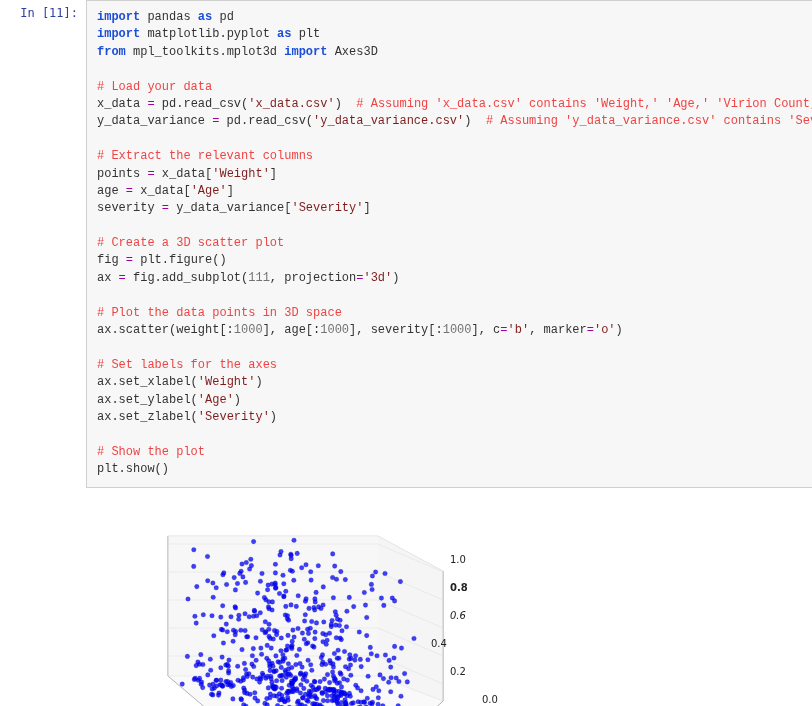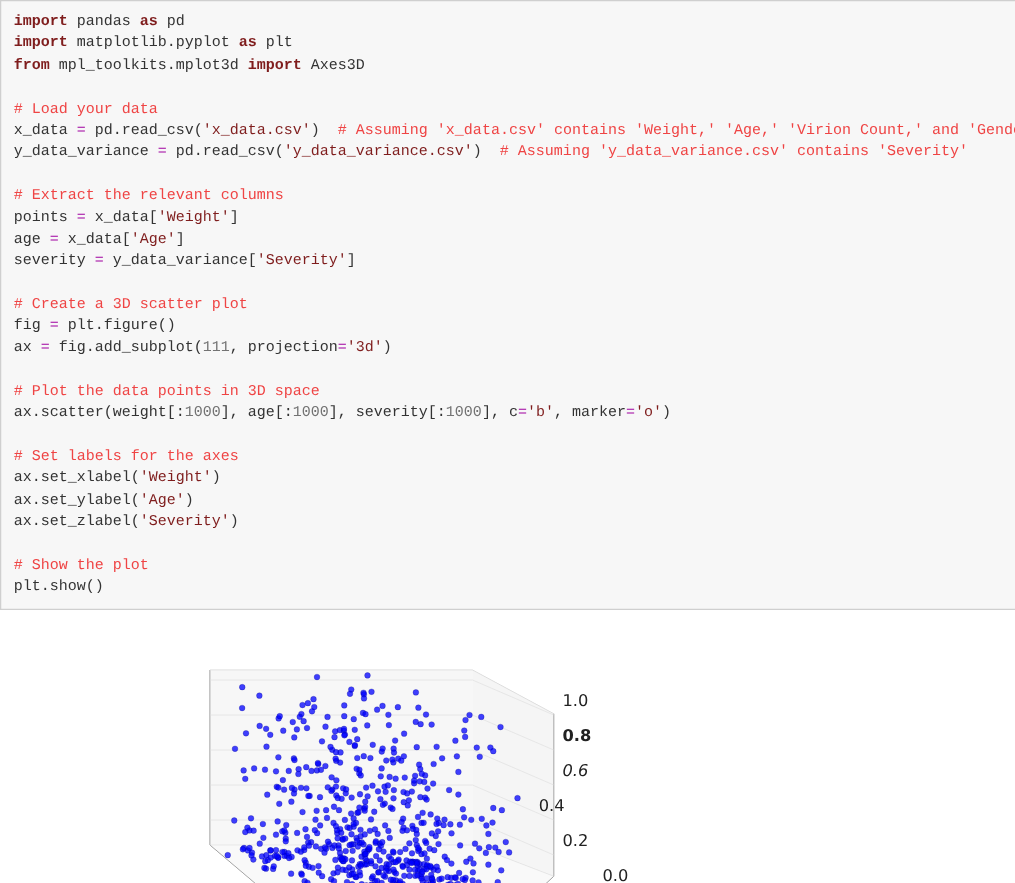--- a/index.html
+++ b/index.html
@@ -31,21 +31,21 @@
     margin-right: 6px;
   }
   pre.code {
     margin: 0;
     font-family: Consolas, "Courier New", monospace;
     font-size: 12px;
     line-height: 1.45;
     white-space: pre;
     color: #333;
   }
-  .kw { color: #7f1d1d; font-weight: bold; }
+  .kw { color: #1d4ed8; font-weight: bold; }
   .op { color: #a000a0; }
   .str { color: #7f1d1d; }
   .com { color: #ef4444; }
   .num { color: #737373; }
 
   .output-cell {
     display: flex;
     margin-top: 10px;
   }
   .output-area {
@@ -55,28 +55,29 @@
   .plot-container {
     width: 390px;
     height: 280px;
     position: relative;
     margin-left: 12px;
     margin-top: 8px;
   }
   .tick-label {
     position: absolute;
     font-family: "DejaVu Sans", Arial, sans-serif;
-    font-size: 13px;
+    font-size: 10px;
     color: #222;
   }
 </style>
 </head>
 <body>
 
 <div class="cell">
+  <div class="prompt-area">In [11]:</div>
   <div class="input-area">
 <pre class="code"><span class="kw">import</span><span> pandas </span><span class="kw">as</span><span> pd</span>
 <span class="kw">import</span><span> matplotlib.pyplot </span><span class="kw">as</span><span> plt</span>
 <span class="kw">from</span><span> mpl_toolkits.mplot3d </span><span class="kw">import</span><span> Axes3D</span>
 
 <span class="com"># Load your data</span>
 <span>x_data </span><span class="op">=</span><span> pd.read_csv(</span><span class="str">'x_data.csv'</span><span>)  </span><span class="com"># Assuming 'x_data.csv' contains 'Weight,' 'Age,' 'Virion Count,' and 'Gender'</span>
 <span>y_data_variance </span><span class="op">=</span><span> pd.read_csv(</span><span class="str">'y_data_variance.csv'</span><span>)  </span><span class="com"># Assuming 'y_data_variance.csv' contains 'Severity'</span>
 
 <span class="com"># Extract the relevant columns</span>

